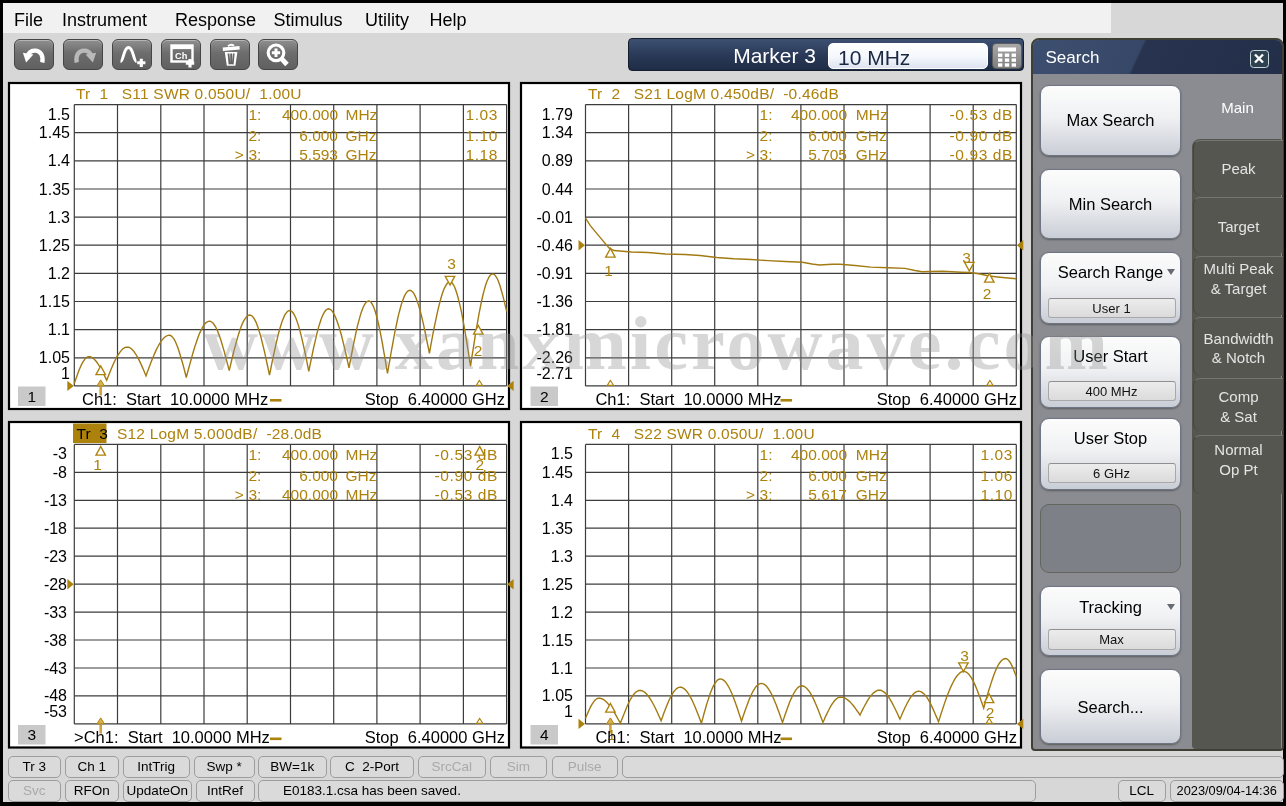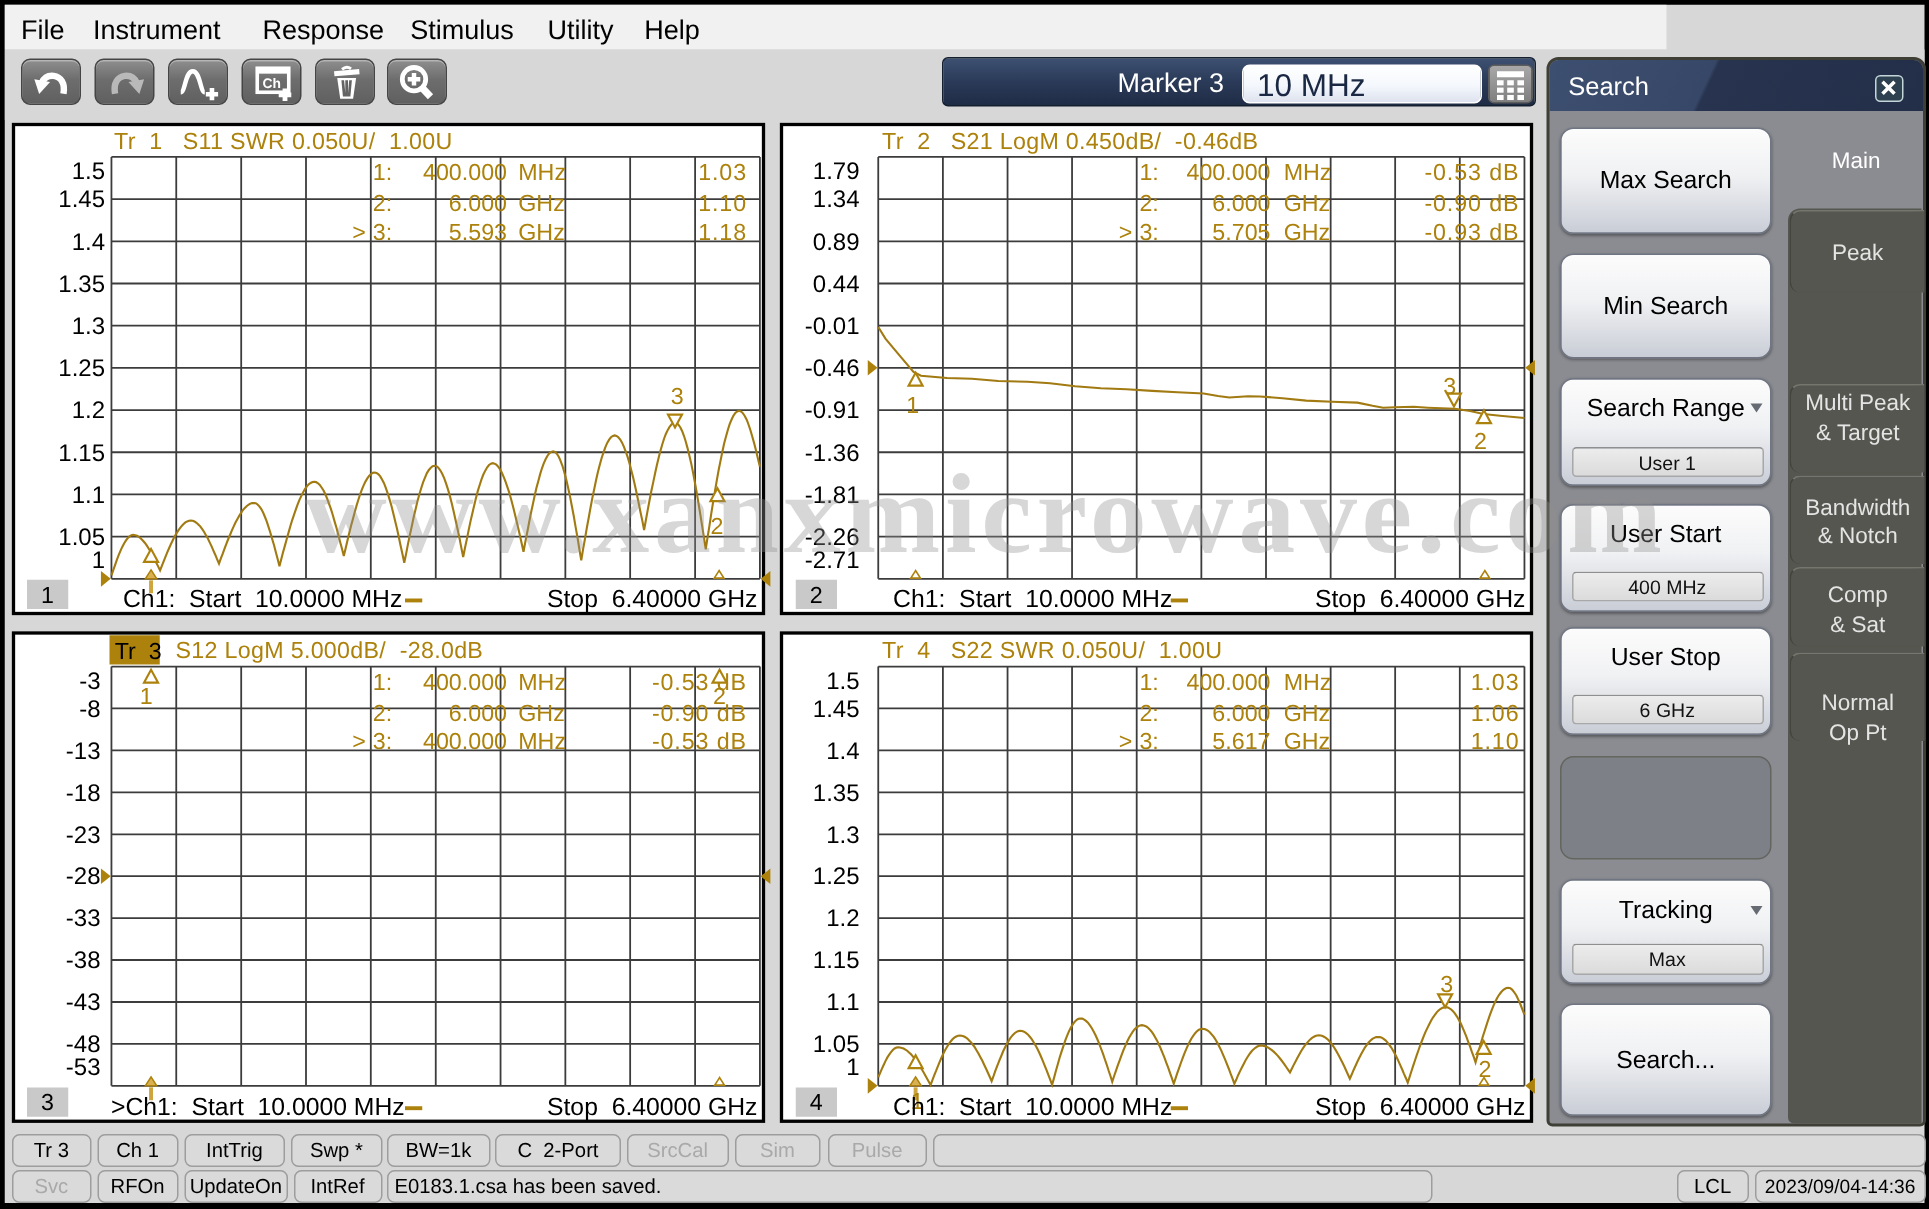--- a/index.html
+++ b/index.html
@@ -6,21 +6,21 @@
 .abs{position:absolute}
 #app{position:absolute;left:3px;top:3px;width:1280px;height:799px;background:#d7d7d7}
 #menubar{position:absolute;left:0;top:0;width:1108px;height:30px;background:#f1f1f1}
 .mi{position:absolute;top:1.5px;height:30px;line-height:31px;font-size:18px;color:#000}
 #toolbar{position:absolute;left:0;top:30px;width:1280px;height:47px;background:#d7d7d7}
 .tbtn{position:absolute;top:36px;width:40px;height:31px;border-radius:6px;
  background:linear-gradient(180deg,#8f8f8f 0%,#6d6d6d 45%,#606060 100%);
  border:1.5px solid #454545;box-shadow:inset 0 1px 0 rgba(255,255,255,.35)}
 #mkbar{position:absolute;left:625px;top:35px;width:396px;height:33px;border-radius:4px;
  background:linear-gradient(180deg,#3e5172 0%,#2a3a58 50%,#1f2c46 100%);border:1px solid #15202f}
-#mkbar .lab{position:absolute;top:0;height:33px;line-height:33px;color:#fff;font-size:18px}
+#mkbar .lab{position:absolute;top:0;height:33px;line-height:33px;color:#fff;font-size:21px}
 #mkinput{position:absolute;left:199px;top:3.5px;width:160px;height:26px;border-radius:5px;
  background:linear-gradient(180deg,#ffffff 0%,#f4f7fc 55%,#dde3ef 100%);border:1px solid #fff}
 #mkinput span{position:absolute;left:9px;top:0;height:22px;line-height:27px;font-size:21px;color:#1a2844}
 #keypad{position:absolute;left:363px;top:3.5px;width:30px;height:26px;border-radius:4px;
  background:linear-gradient(180deg,#a8a8a8,#7f7f7f);border:1px solid #5c5c5c}
 
 #panel{position:absolute;left:1027.5px;top:35px;width:253.5px;height:713px;
  background:#8b8c91;border:2px solid #3f3f36;border-radius:8px 8px 4px 4px}
 #phead{position:absolute;left:0;top:0;width:249.5px;height:34px;border-radius:6px 6px 0 0;
  background:linear-gradient(115deg,#3d4f70 0%,#374767 42%,#28344f 43%,#232f49 100%)}
@@ -371,24 +371,25 @@
     </svg>
 <div id="panel">
       <div id="phead">
         <span>Search</span>
         <div id="pclose"><svg width="16" height="15" viewBox="0 0 16 15">
             <path d="M4,3.5 L12,11.5 M12,3.5 L4,11.5" stroke="#fff" stroke-width="2.4"></path>
           </svg></div>
       </div>
       <div class="tabdark" style="left:159.5px;top:98.5px;width:88.5px;height:610.5px;border-radius:8px 0 0 4px"></div>
       <div class="tab" style="top:99.5px;height:55px;padding-top:18.75px;line-height:19.5px">Peak</div>
+      <div class="tab" style="top:157px;height:55.5px;padding-top:19.0px;line-height:19.5px">Target</div>
       <div class="tab" style="top:216px;height:58.6px;padding-top:2px;line-height:19.5px">Multi Peak<br>&amp; Target</div>
       <div class="tab" style="top:277px;height:58.6px;padding-top:10.8px;line-height:19.5px">Bandwidth<br>&amp; Notch</div>
       <div class="tab" style="top:338.2px;height:53.3px;padding-top:8.149999999999999px;line-height:19.5px">Comp<br>&amp; Sat</div>
-      <div class="tab" style="top:395.2px;height:58.6px;padding-top:23px;line-height:19.5px">Normal<br>Op Pt</div>
+      <div class="tab" style="top:395.2px;height:58.6px;padding-top:4px;line-height:19.5px">Normal<br>Op Pt</div>
       <div class="abs" style="left:160.5px;top:37px;width:89px;height:62px;color:#fff;font-size:15px;text-align:center;line-height:62px">Main</div>
       <div class="pbtn" style="top:128.5px;height:70.5px">
         <div class="t" style="top:25.25px">Min Search</div>
       </div>
       <div class="pbtn" style="top:45px;height:70.5px">
         <div class="t" style="top:25.25px">Max Search</div>
       </div>
       <div class="pbtn" style="top:212px;height:72px">
         <div class="t" style="top:10px">Search Range</div>
         <div class="pfield" style="top:44.5px">User 1</div>
@@ -447,21 +448,21 @@
     </div>
     <div class="sbtn" style="left:61.5px;top:776.5px;width:54.5px;">
       <span>RFOn</span>
     </div>
     <div class="sbtn" style="left:119.5px;top:776.5px;width:69.5px;">
       <span>UpdateOn</span>
     </div>
     <div class="sbtn" style="left:192.5px;top:776.5px;width:59px;">
       <span>IntRef</span>
     </div>
-    <div class="sbtn" style="left:255px;top:776.5px;width:697px;text-align:left;padding-left:4px">
+    <div class="sbtn" style="left:255px;top:776.5px;width:778px;text-align:left;padding-left:24px">
       <span>E0183.1.csa has been saved.</span>
     </div>
     <div class="sbtn" style="left:1114.5px;top:776.5px;width:48.5px;">
       <span>LCL</span>
     </div>
     <div class="sbtn" style="left:1166.5px;top:776.5px;width:114.5px;font-size:12.8px">
       <span>2023/09/04-14:36</span>
     </div>
 </div>
 <div id="wm">www.xanxmicrowave.com</div>

